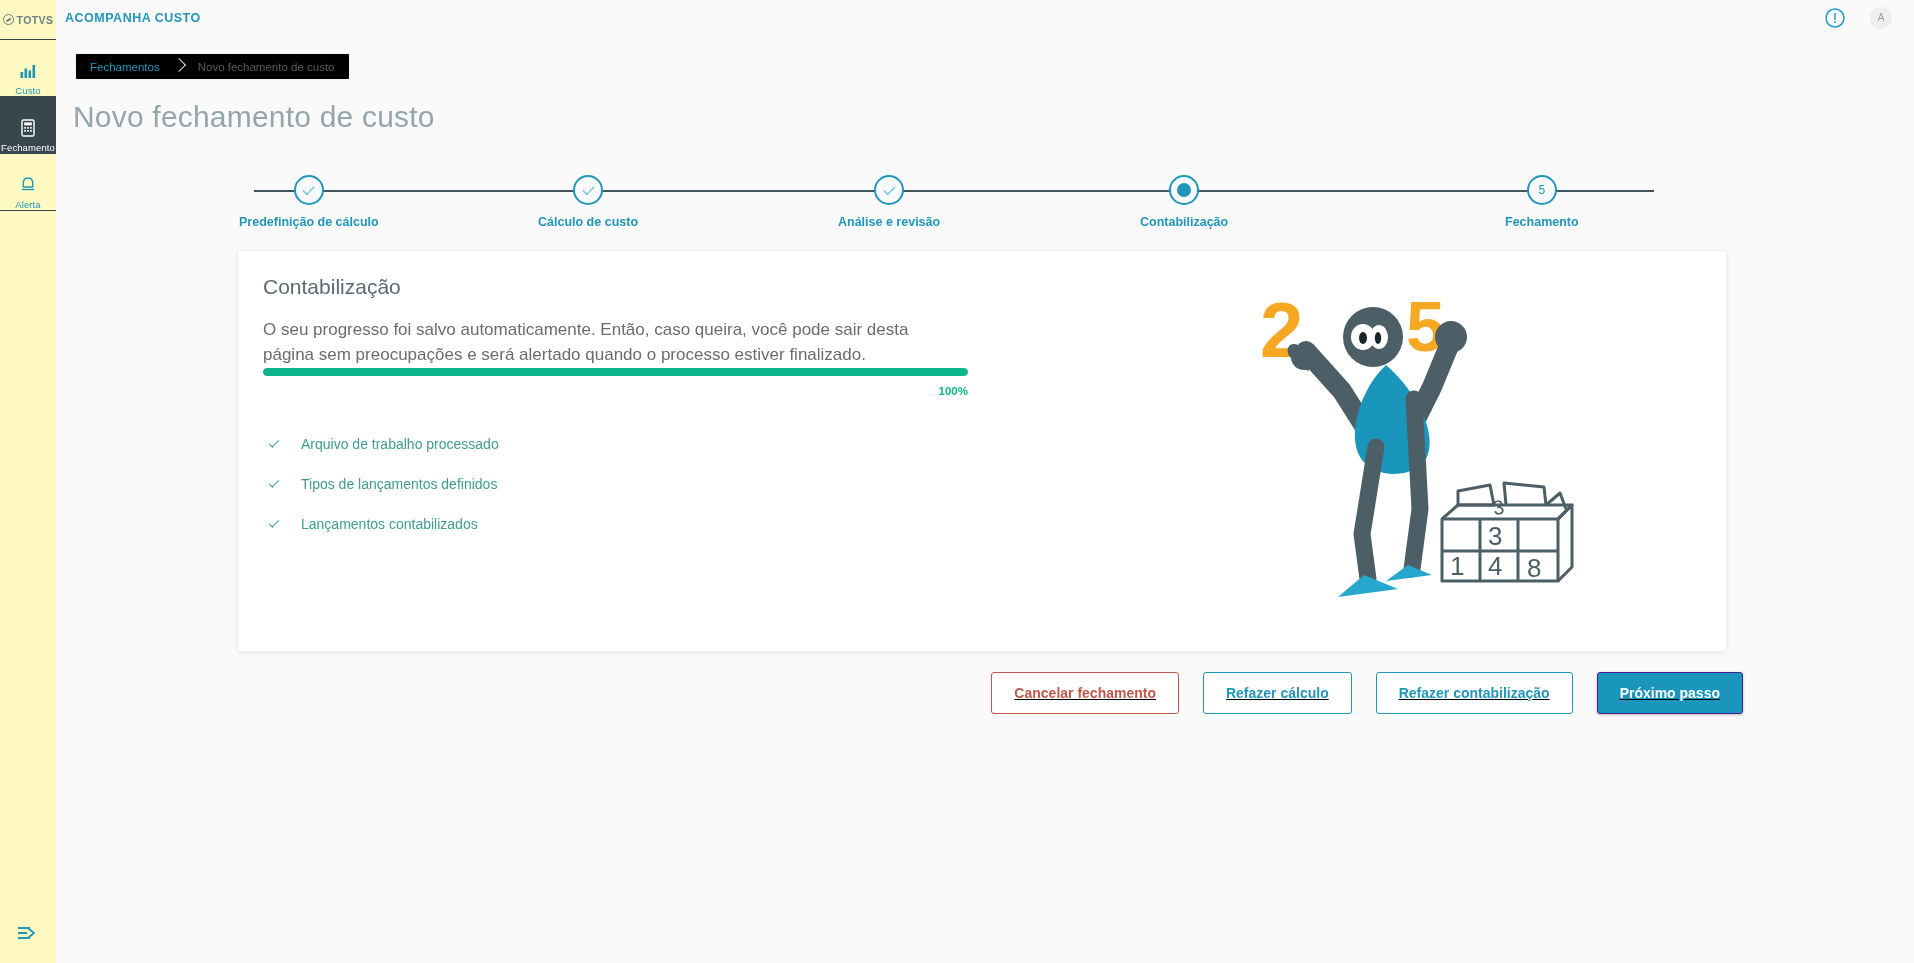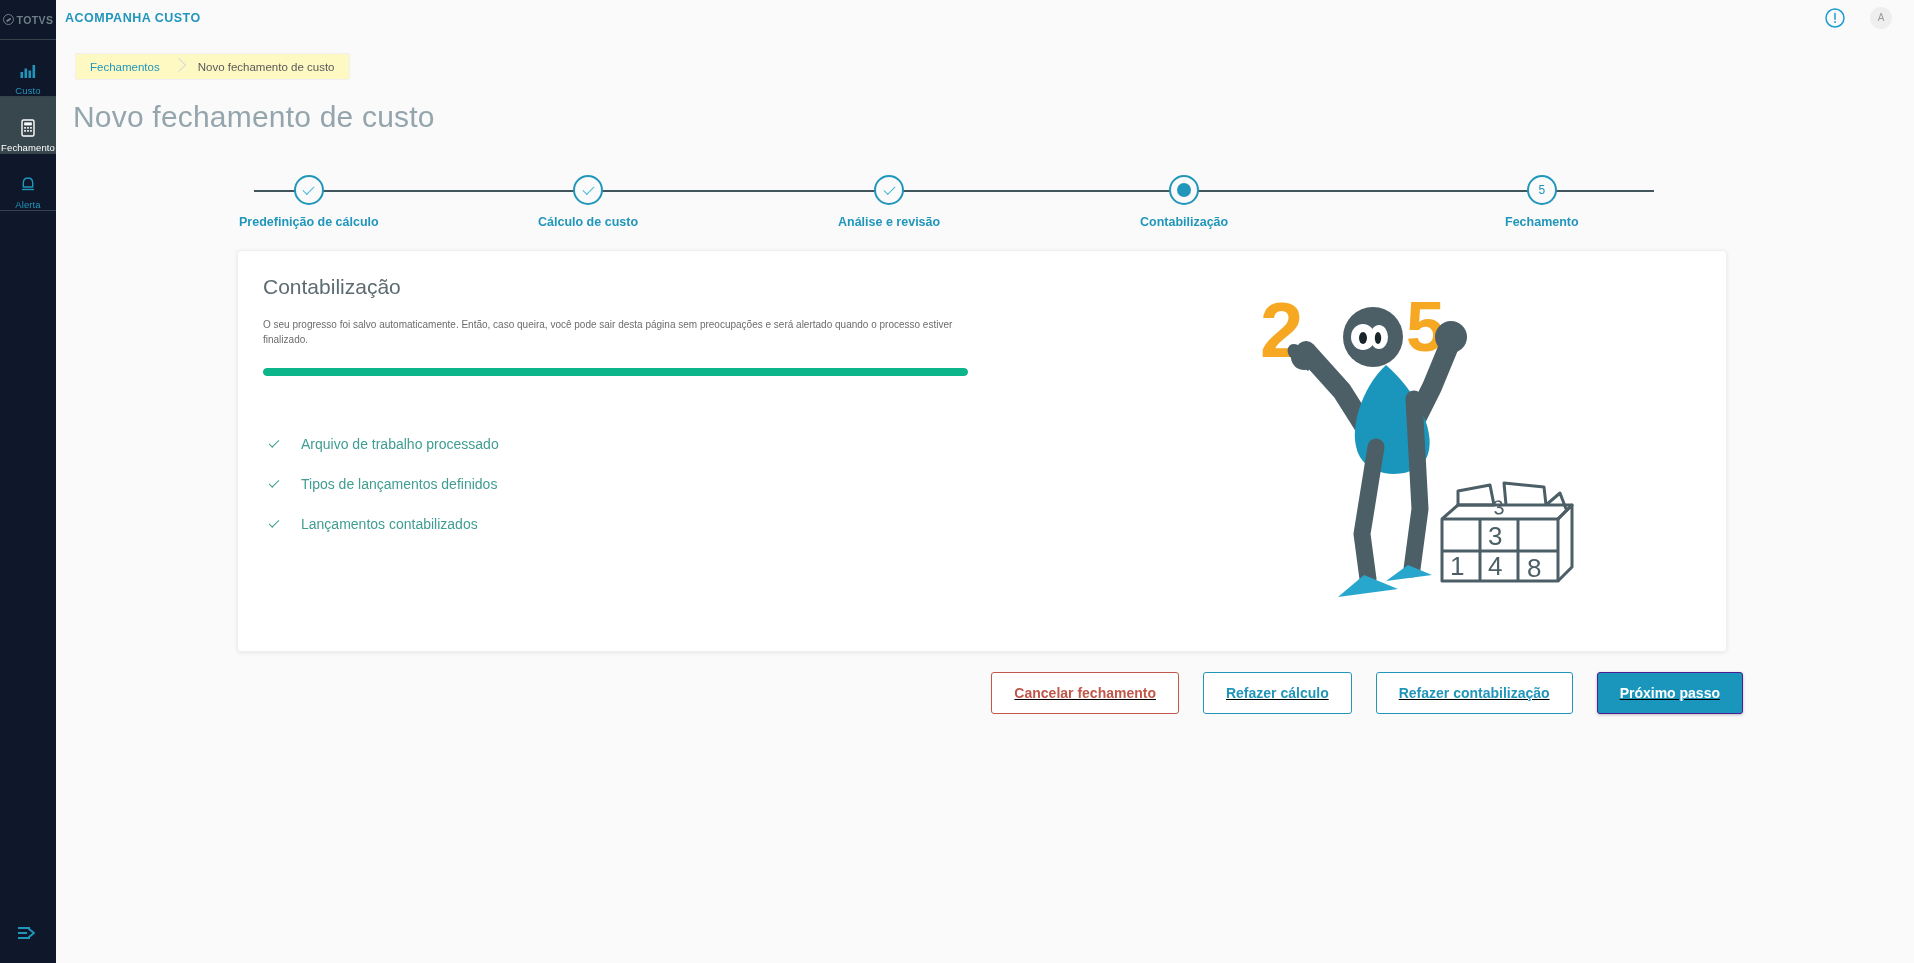--- a/index.html
+++ b/index.html
@@ -8,21 +8,21 @@
     width: 1914px; height: 963px;
     font-family: "Liberation Sans", sans-serif;
     background: #fafafa;
     overflow: hidden;
   }
 
   
   #sidebar {
     position: absolute; left: 0; top: 0;
     width: 56px; height: 963px;
-    background: #0f172a;
+    background: #fef9c3;
     display: flex; flex-direction: column;
     align-items: center;
     z-index: 20;
   }
   #sidebar-logo {
     height: 40px; width: 56px;
     display: flex; align-items: center; justify-content: center;
     gap: 3px;
     border-bottom: 1px solid #34444a;
   }
@@ -86,21 +86,21 @@
   }
   #avatar-btn .avatar-letter {
     font-size: 10px; color: #9a9a9a;
   }
 
   
   #breadcrumb {
     position: absolute; left: 75px; top: 53px;
     height: 27px;
     display: flex; align-items: stretch;
-    background: #fef9c3;
+    background: #000000;
     border: 1px solid #f0f0f0;
     border-radius: 2px;
     justify-content: center;
   }
   .crumb {
     display: flex; align-items: center;
     padding: 0 14px;
     font-size: 11.5px; white-space: nowrap;
   }
   .crumb.link { color: #2196bb; cursor: pointer; }
@@ -174,21 +174,21 @@
     border-radius: 4px;
     box-shadow: 0 1px 4px rgba(0,0,0,.08);
   }
   #card-title {
     position: absolute; left: 25px; top: 24px;
     font-size: 21px; font-weight: 300; color: #5d6b72;
   }
   #card-desc {
     position: absolute; left: 25px; top: 67px;
     width: 690px;
-    font-size: 10px; line-height: 1.45; color: #6c6c6c;
+    font-size: 17px; line-height: 1.45; color: #6c6c6c;
   }
   #progress-track {
     position: absolute; left: 25px; top: 117px;
     width: 705px; height: 8px;
     background: #ececec; border-radius: 4px; overflow: hidden;
   }
   #progress-fill {
     height: 100%; background: #0db58b; border-radius: 4px;
   }
   #progress-pct {
@@ -373,20 +373,21 @@
 </div>
 
 <div id="card">
 
   <div id="card-title">Contabilização</div>
   <div id="card-desc">O seu progresso foi salvo automaticamente. Então, caso queira, você pode sair desta página sem preocupações e será alertado quando o processo estiver finalizado.</div>
 
   <div id="progress-track">
     <div id="progress-fill" style="width: 100%;"></div>
   </div>
+  <div id="progress-pct">100%</div>
 
   <div id="checklist">
     <div class="check-row">
       <span class="ck-mark">
           <i></i>
         </span>
       <span class="ck-label">Arquivo de trabalho processado</span>
     </div>
     <div class="check-row">
       <span class="ck-mark">

